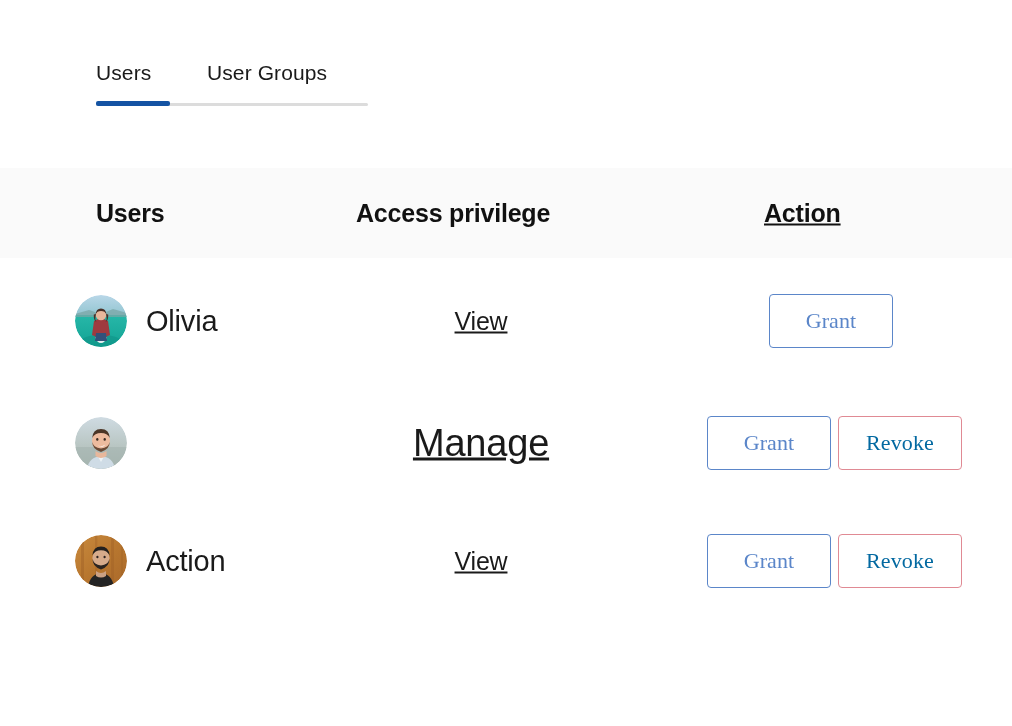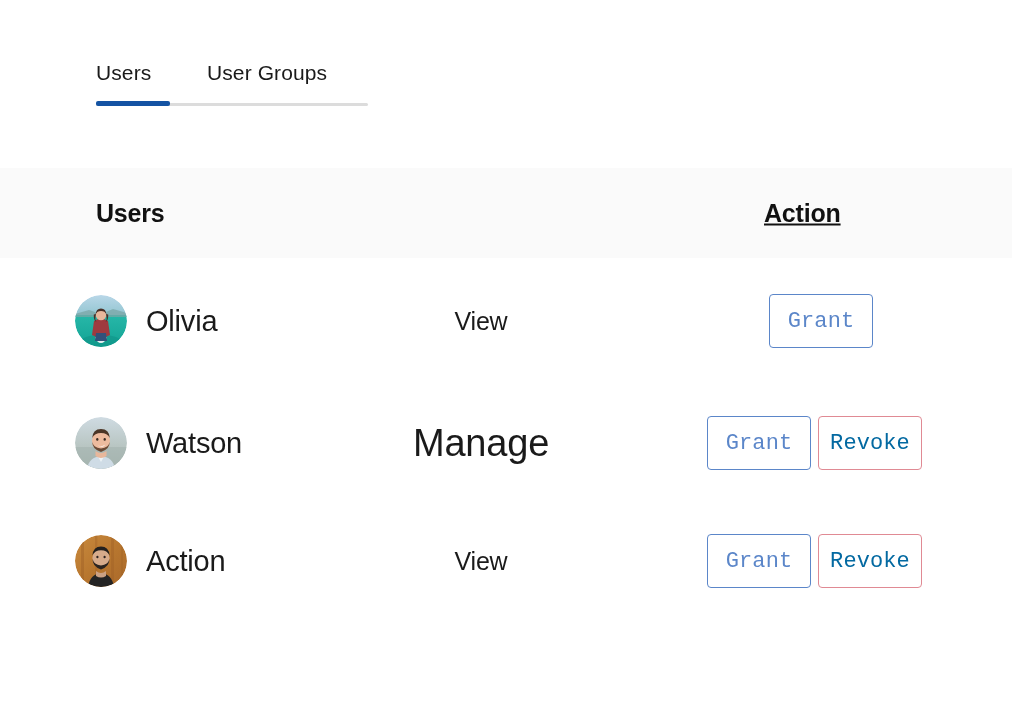--- a/index.html
+++ b/index.html
@@ -130,42 +130,43 @@
   .cell-privilege {
     position: absolute;
     left: 356px;
     width: 220px;
     top: 50%;
     transform: translateY(-50%);
     text-align: center;
     color: #1a1a1a;
     letter-spacing: -0.2px;
     white-space: nowrap;
+    text-decoration: underline;
   }
   .priv-sm { font-size: 25px; }
   .priv-lg { font-size: 38px; }
 
   .cell-action {
     position: absolute;
     top: 50%;
     transform: translateY(-50%);
     display: flex;
     align-items: center;
   }
   .cell-action-single { left: 754px; }
   .cell-action-double { left: 692px; }
 
   .btn {
-    width: 104px;
+    width: 124px;
     height: 54px;
     box-sizing: border-box;
     background: #ffffff;
     border-radius: 4px;
     font-size: 22px;
-    font-family: Liberation Mono, monospace;
+    font-family: Liberation Serif, serif;
     letter-spacing: 0.1px;
     cursor: pointer;
     display: flex;
     align-items: center;
     justify-content: center;
     padding: 14px;
   }
   .btn-grant {
     border: 1.5px solid #5b86c9;
     color: #5b86c9;
@@ -183,20 +184,21 @@
   <div class="tabs-row">
     <button class="tab tab-users">Users</button>
     <button class="tab tab-groups">User Groups</button>
   </div>
   <div class="tab-track"></div>
   <div class="tab-indicator"></div>
 </div>
 
 <div class="table-header">
   <div class="th th-users">Users</div>
+  <div class="th th-privilege">Access privilege</div>
   <div class="th th-action">Action</div>
 </div>
 
 <div class="rows">
 
   <div class="row row-1">
     <div class="cell-user">
       <span class="avatar">
         <svg viewBox="0 0 52 52" xmlns="http://www.w3.org/2000/svg">
           <defs>
@@ -259,21 +261,20 @@
             <path d="M20.5 34 q5.5 4 11 0 l0 5 q-5.5 4 -11 0 z" fill="#e8b79b"></path>
             <ellipse cx="26" cy="23.5" rx="9" ry="10.5" fill="#edbb9e"></ellipse>
             <path d="M17.4 25 q-0.4 7 8.6 10 q9 -3 8.6 -10 q-1 5.6 -8.6 6.6 q-7.6 -1 -8.6 -6.6 z" fill="#6a4a36"></path>
             <path d="M17.2 21 q0.6 -9 8.8 -9 q8.2 0 8.8 9 q-2.4 -5 -8.8 -5 q-6.4 0 -8.8 5 z" fill="#4b3526"></path>
             <ellipse cx="22.3" cy="22.4" rx="1.15" ry="1.3" fill="#3a2b22"></ellipse>
             <ellipse cx="29.7" cy="22.4" rx="1.15" ry="1.3" fill="#3a2b22"></ellipse>
             <path d="M21.6 27.6 q4.4 3.2 8.8 0 q-3 4.4 -8.8 0 z" fill="#ffffff"></path>
           </g>
         </svg>
       </span>
-      <span class="user-name">Watson</span>
     </div>
 
     <div class="cell-privilege priv-lg">Manage</div>
 
     <div class="cell-action cell-action-double">
       <button class="btn btn-grant">Grant</button>
       <button class="btn btn-revoke">Revoke</button>
     </div>
   </div>
 

